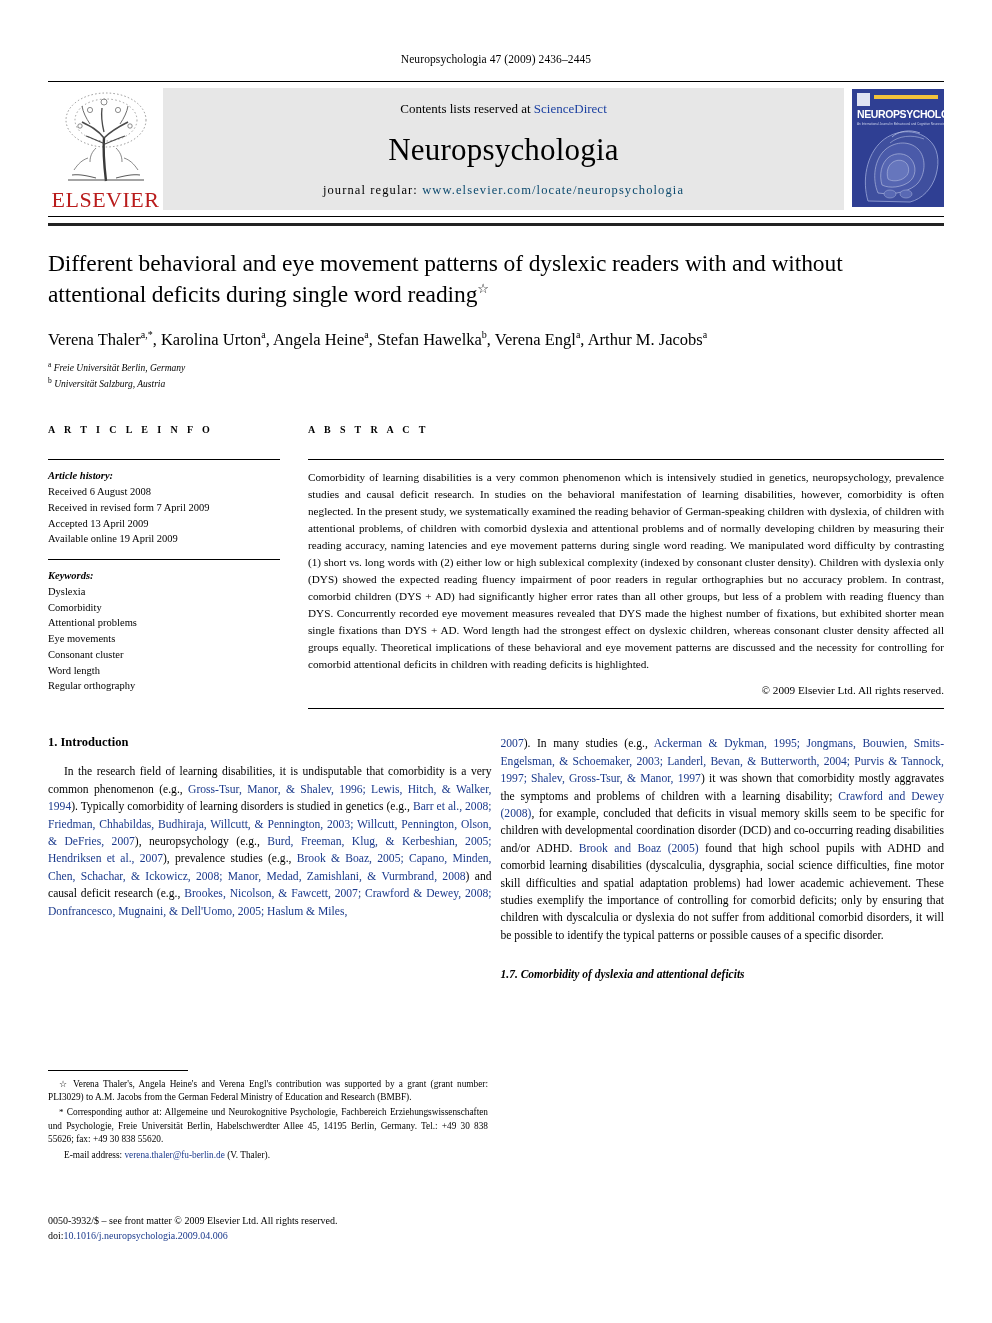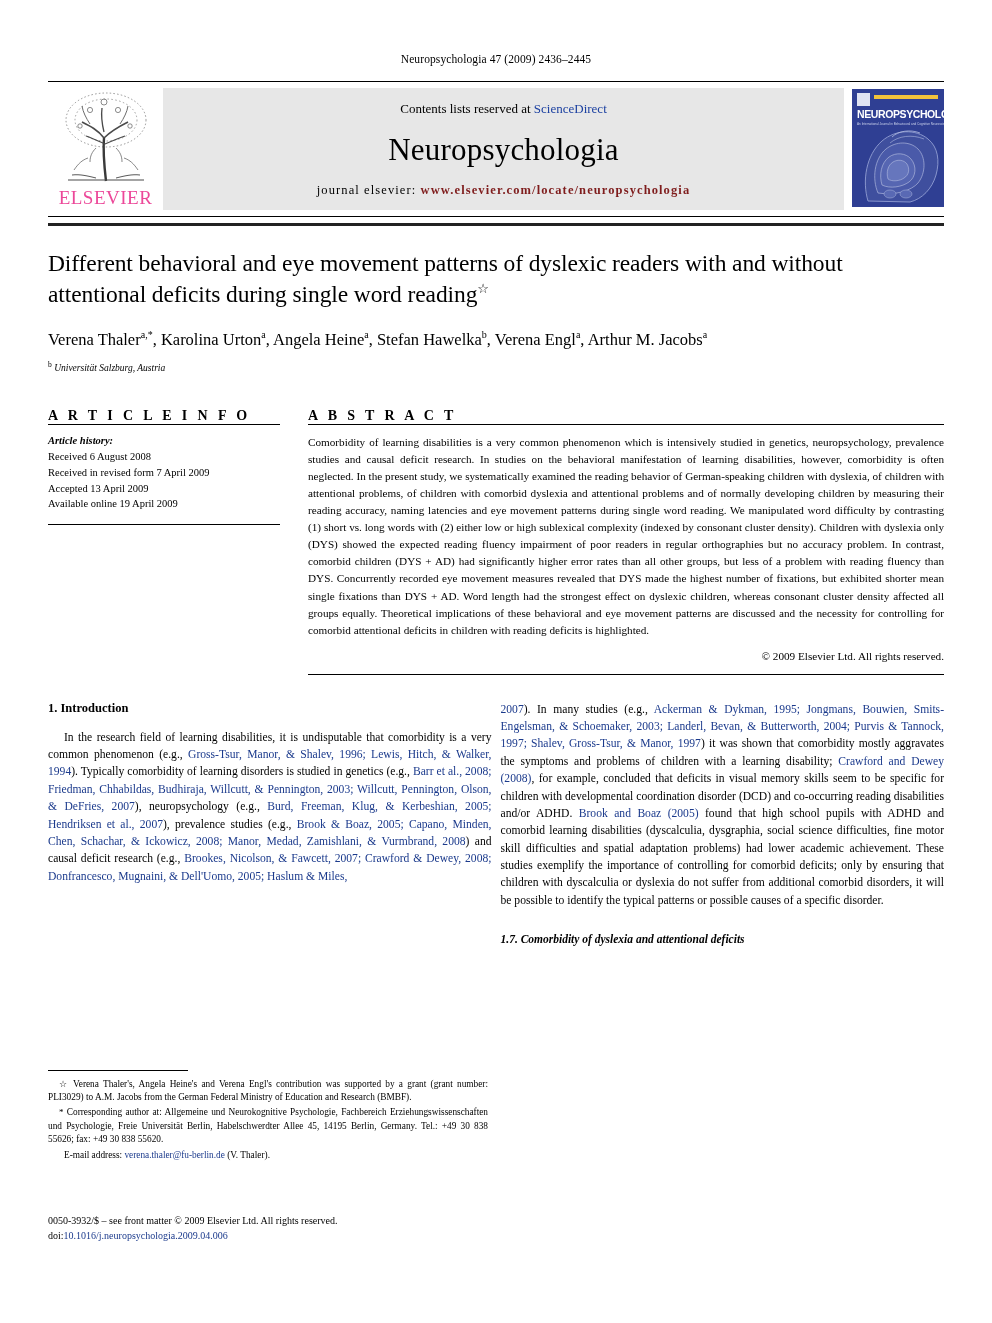--- a/index.html
+++ b/index.html
@@ -45,23 +45,23 @@
     flex: 0 0 115px;
     display: flex;
     flex-direction: column;
     align-items: center;
     justify-content: flex-start;
     padding-top: 4px;
     box-sizing: border-box;
   }
   .tree-svg { display:block; }
   .elsevier-word {
-    color: #ec4899;
-    font-family: "Liberation Serif", serif;
-    font-size: 19px;
+    color: #b91c1c;
+    font-family: "Liberation Serif", serif;
+    font-size: 22px;
     letter-spacing: 0.5px;
     font-weight: 400;
     margin-top: 1px;
   }
   .banner {
     flex: 1 1 auto;
     background: #e7e7e7;
     display: flex;
     flex-direction: column;
     align-items: center;
@@ -77,21 +77,21 @@
   }
   .journal-name {
     font-size: 31px;
     font-family: "Liberation Serif", serif;
     letter-spacing: 0.2px;
   }
   .homepage {
     font-size: 12.5px;
     letter-spacing: 1.1px;
   }
-  .homepage .url { color: #7f1d1d; font-weight: bold; }
+  .homepage .url { color: #0c4a6e; }
   .cover {
     flex: 0 0 92px;
     width: 92px;
     margin: 7px 0 7px 8px;
     display: flex;
     align-items: flex-start;
   }
   .cover-img {
     width: 92px;
     height: 118px;
@@ -133,25 +133,25 @@
 
   
   .info-abstract {
     margin: 32px 48px 0 48px;
     display: flex;
     gap: 28px;
   }
   .col-info { flex: 0 0 232px; width: 232px; }
   .col-abstract { flex: 1 1 auto; }
   .sec-head {
-    font-size: 14px;
+    font-size: 10px;
     font-weight: bold;
     letter-spacing: 3.4px;
     font-family: "Liberation Serif", serif;
-    margin-bottom: 0;
+    margin-bottom: 24px;
   }
   .rule { border-top: 1px solid #000; }
   .info-body {
     font-size: 10.5px;
     line-height: 1.5;
     padding-top: 8px;
   }
   .info-label { font-style: italic; font-weight: bold; }
   .hist-line, .kw-line { display: block; }
   .info-rule {
@@ -287,21 +287,21 @@
       </svg>
       <div class="elsevier-word">ELSEVIER</div>
     </div>
 
     <div class="banner">
       <div class="banner-top">
         <span>Contents lists reserved at </span><span class="sd">ScienceDirect</span>
       </div>
       <div class="journal-name">Neuropsychologia</div>
       <div class="homepage">
-        <span>journal elsevier:</span>
+        <span>journal regular:</span>
         <span class="url">www.elsevier.com/locate/neuropsychologia</span>
       </div>
     </div>
 
     <div class="cover">
       <svg class="cover-img" viewBox="0 0 92 118">
         <rect x="0" y="0" width="92" height="118" fill="#2f3f93"></rect>
         <rect x="5" y="4" width="13" height="13" fill="#dfe3f2"></rect>
         <rect x="22" y="6" width="64" height="4" fill="#f2c33c"></rect>
         <text x="5" y="29" font-family="Liberation Sans, sans-serif" font-size="10.5" font-weight="bold" fill="#ffffff" letter-spacing="-0.4">NEUROPSYCHOLOGIA</text>
@@ -319,37 +319,48 @@
       </svg>
     </div>
   </div>
 
   <div class="thick-rule"></div>
 
   <div class="title-block">
     <h1 class="article-title"><span>Different behavioral and eye movement patterns of dyslexic readers with and without attentional deficits during single word reading</span><span class="star">☆</span></h1>
     <div class="authors">Verena Thaler<sup>a,*</sup>, Karolina Urton<sup>a</sup>, Angela Heine<sup>a</sup>, Stefan Hawelka<sup>b</sup>, Verena Engl<sup>a</sup>, Arthur M. Jacobs<sup>a</sup></div>
     <div class="affils">
+      <div><sup>a</sup> <span>Freie Universität Berlin, Germany</span></div>
       <div><sup>b</sup> <span>Universität Salzburg, Austria</span></div>
     </div>
   </div>
 
   <div class="info-abstract">
 
     <div class="col-info">
       <div class="sec-head">A R T I C L E   I N F O</div>
       <div class="rule"></div>
       <div class="info-body">
         <span class="info-label hist-line">Article history:</span>
         <span class="hist-line">Received 6 August 2008</span>
         <span class="hist-line">Received in revised form 7 April 2009</span>
         <span class="hist-line">Accepted 13 April 2009</span>
         <span class="hist-line">Available online 19 April 2009</span>
       </div>
       <div class="info-rule"></div>
+      <div class="info-body kw-block">
+        <span class="info-label kw-line">Keywords:</span>
+        <span class="kw-line">Dyslexia</span>
+        <span class="kw-line">Comorbidity</span>
+        <span class="kw-line">Attentional problems</span>
+        <span class="kw-line">Eye movements</span>
+        <span class="kw-line">Consonant cluster</span>
+        <span class="kw-line">Word length</span>
+        <span class="kw-line">Regular orthography</span>
+      </div>
     </div>
 
     <div class="col-abstract">
       <div class="sec-head">A B S T R A C T</div>
       <div class="rule"></div>
       <div class="abstract-body">Comorbidity of learning disabilities is a very common phenomenon which is intensively studied in genetics, neuropsychology, prevalence studies and causal deficit research. In studies on the behavioral manifestation of learning disabilities, however, comorbidity is often neglected. In the present study, we systematically examined the reading behavior of German-speaking children with dyslexia, of children with attentional problems, of children with comorbid dyslexia and attentional problems and of normally developing children by measuring their reading accuracy, naming latencies and eye movement patterns during single word reading. We manipulated word difficulty by contrasting (1) short vs. long words with (2) either low or high sublexical complexity (indexed by consonant cluster density). Children with dyslexia only (DYS) showed the expected reading fluency impairment of poor readers in regular orthographies but no accuracy problem. In contrast, comorbid children (DYS + AD) had significantly higher error rates than all other groups, but less of a problem with reading fluency than DYS. Concurrently recorded eye movement measures revealed that DYS made the highest number of fixations, but exhibited shorter mean single fixations than DYS + AD. Word length had the strongest effect on dyslexic children, whereas consonant cluster density affected all groups equally. Theoretical implications of these behavioral and eye movement patterns are discussed and the necessity for controlling for comorbid attentional deficits in children with reading deficits is highlighted.</div>
       <div class="copyright">© 2009 Elsevier Ltd. All rights reserved.</div>
       <div class="abstract-rule-bottom"></div>
     </div>
   </div>

